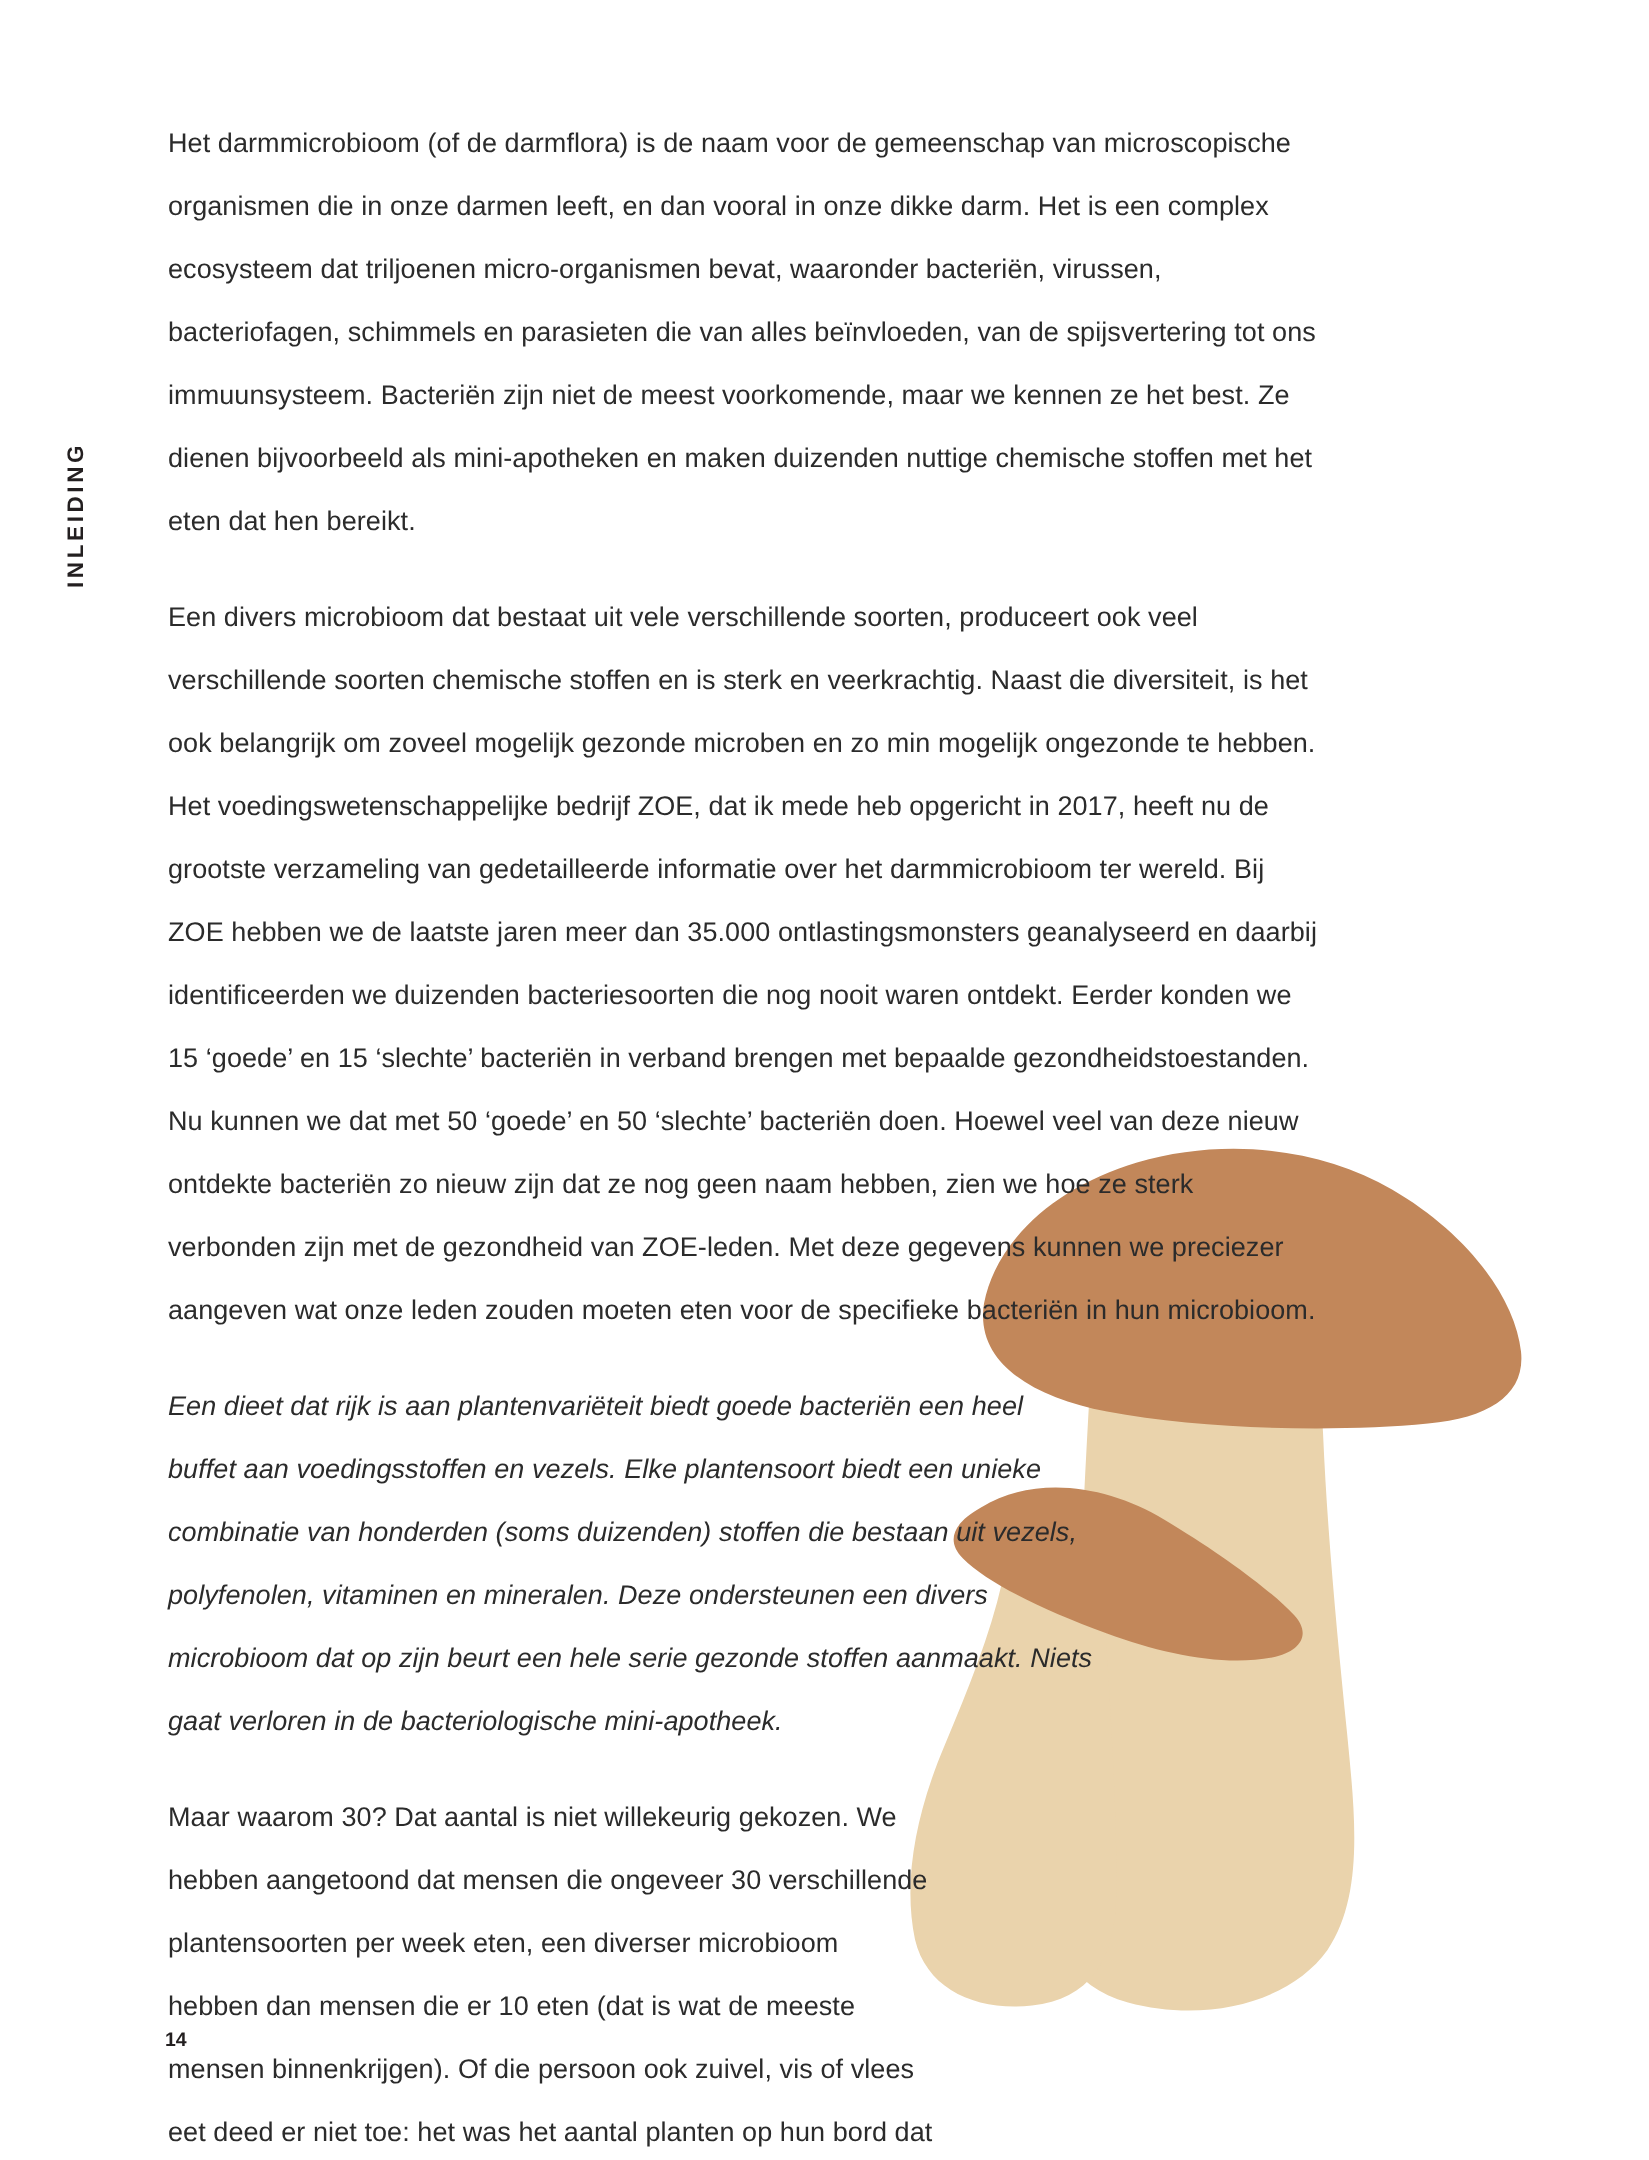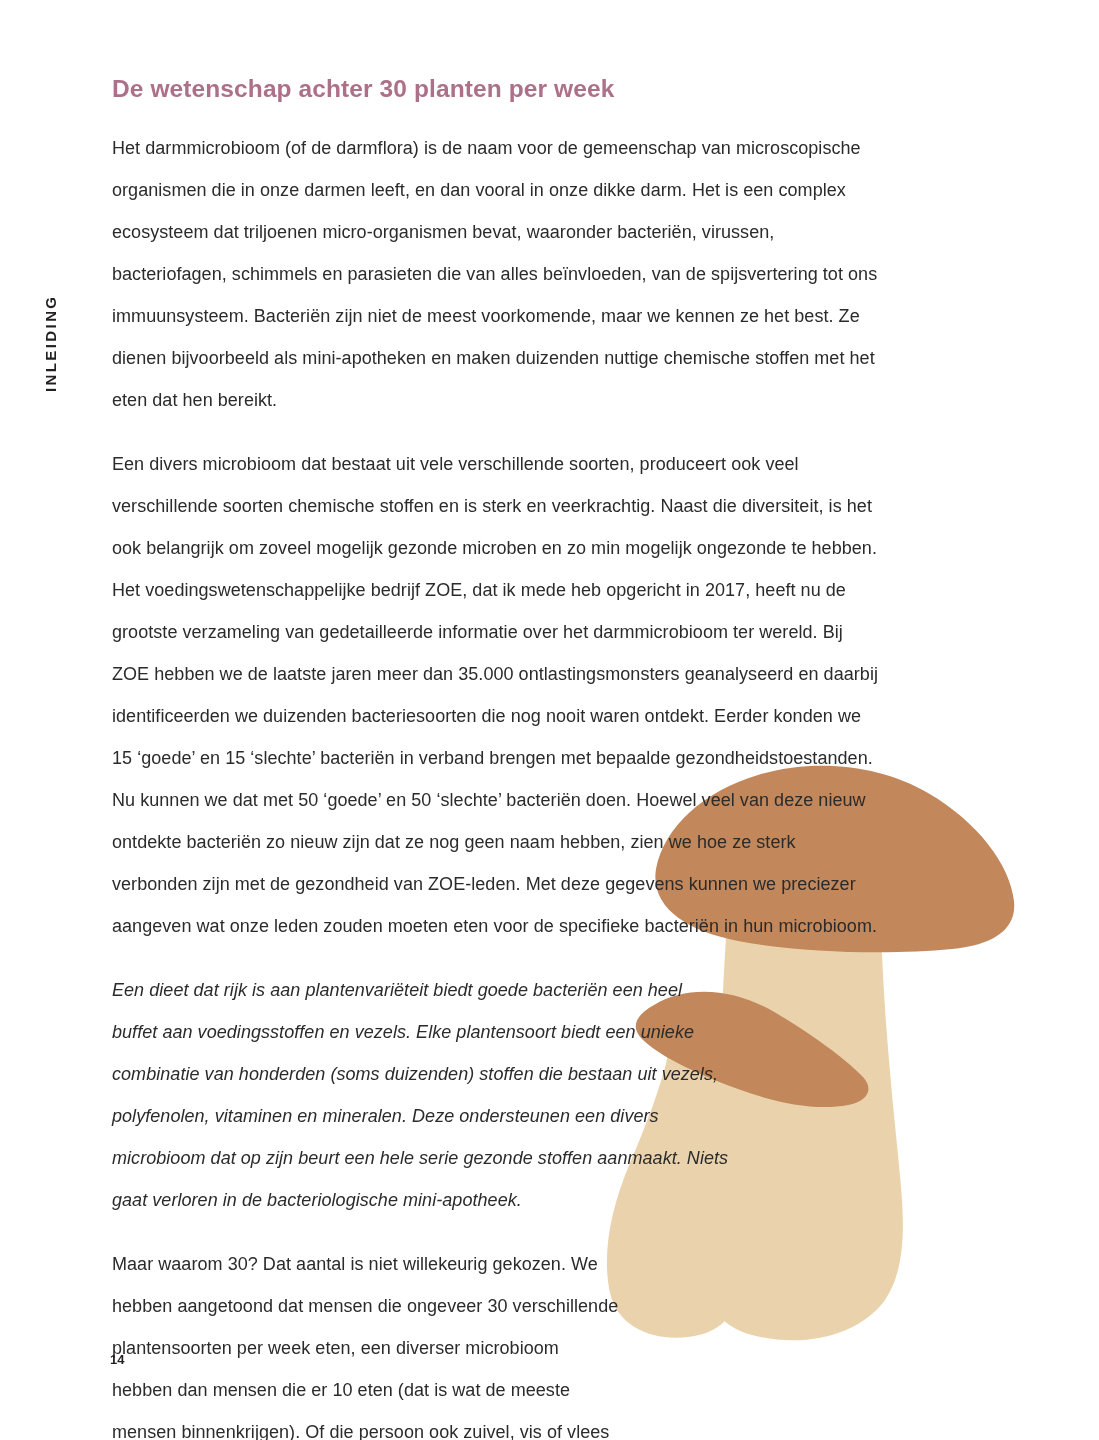--- a/index.html
+++ b/index.html
@@ -136,21 +136,20 @@
                C 398 67, 430 110, 434 146
                C 437 174, 414 190, 372 194
                C 310 200, 222 198, 158 186
                C 106 176, 70 152, 76 114
                Z"></path>
     </svg>
   </div>
 
   <div class="content">
 
-    <h1 class="chapter-heading">De wetenschap achter 30 planten per week</h1>
 
     <p class="body-par">Het darmmicrobioom (of de darmflora) is de naam voor de gemeenschap van microscopische organismen die in onze darmen leeft, en dan vooral in onze dikke darm. Het is een complex ecosysteem dat triljoenen micro-organismen bevat, waaronder bacteriën, virussen, bacteriofagen, schimmels en parasieten die van alles beïnvloeden, van de spijsvertering tot ons immuunsysteem. Bacteriën zijn niet de meest voorkomende, maar we kennen ze het best. Ze dienen bijvoorbeeld als mini-apotheken en maken duizenden nuttige chemische stoffen met het eten dat hen bereikt.</p>
 
     <p class="body-par">Een divers microbioom dat bestaat uit vele verschillende soorten, produceert ook veel verschillende soorten chemische stoffen en is sterk en veerkrachtig. Naast die diversiteit, is het ook belangrijk om zoveel mogelijk gezonde microben en zo min mogelijk ongezonde te hebben. Het voedingswetenschappelijke bedrijf ZOE, dat ik mede heb opgericht in 2017, heeft nu de grootste verzameling van gedetailleerde informatie over het darmmicrobioom ter wereld. Bij ZOE hebben we de laatste jaren meer dan 35.000 ontlastingsmonsters geanalyseerd en daarbij identificeerden we duizenden bacteriesoorten die nog nooit waren ontdekt. Eerder konden we 15 ‘goede’ en 15 ‘slechte’ bacteriën in verband brengen met bepaalde gezondheidstoestanden. Nu kunnen we dat met 50 ‘goede’ en 50 ‘slechte’ bacteriën doen. Hoewel veel van deze nieuw ontdekte bacteriën zo nieuw zijn dat ze nog geen naam hebben, zien we hoe ze sterk verbonden zijn met de gezondheid van ZOE-leden. Met deze gegevens kunnen we preciezer aangeven wat onze leden zouden moeten eten voor de specifieke bacteriën in hun microbioom.</p>
 
     <p class="body-par par-narrow-1">Een dieet dat rijk is aan plantenvariëteit biedt goede bacteriën een heel buffet aan voedingsstoffen en vezels. Elke plantensoort biedt een unieke combinatie van honderden (soms duizenden) stoffen die bestaan uit vezels, polyfenolen, vitaminen en mineralen. Deze ondersteunen een divers microbioom dat op zijn beurt een hele serie gezonde stoffen aanmaakt. Niets gaat verloren in de bacteriologische mini-apotheek.</p>
 
     <p class="body-par par-narrow-2">Maar waarom 30? Dat aantal is niet willekeurig gekozen. We hebben aangetoond dat mensen die ongeveer 30 verschillende plantensoorten per week eten, een diverser microbioom hebben dan mensen die er 10 eten (dat is wat de meeste mensen binnenkrijgen). Of die persoon ook zuivel, vis of vlees eet deed er niet toe: het was het aantal planten op hun bord dat telde. Deze diversiteit wordt in verband gebracht met betere gezondheid, waaronder minder ontstekingen en een verlaagd</p>
 
   </div>

